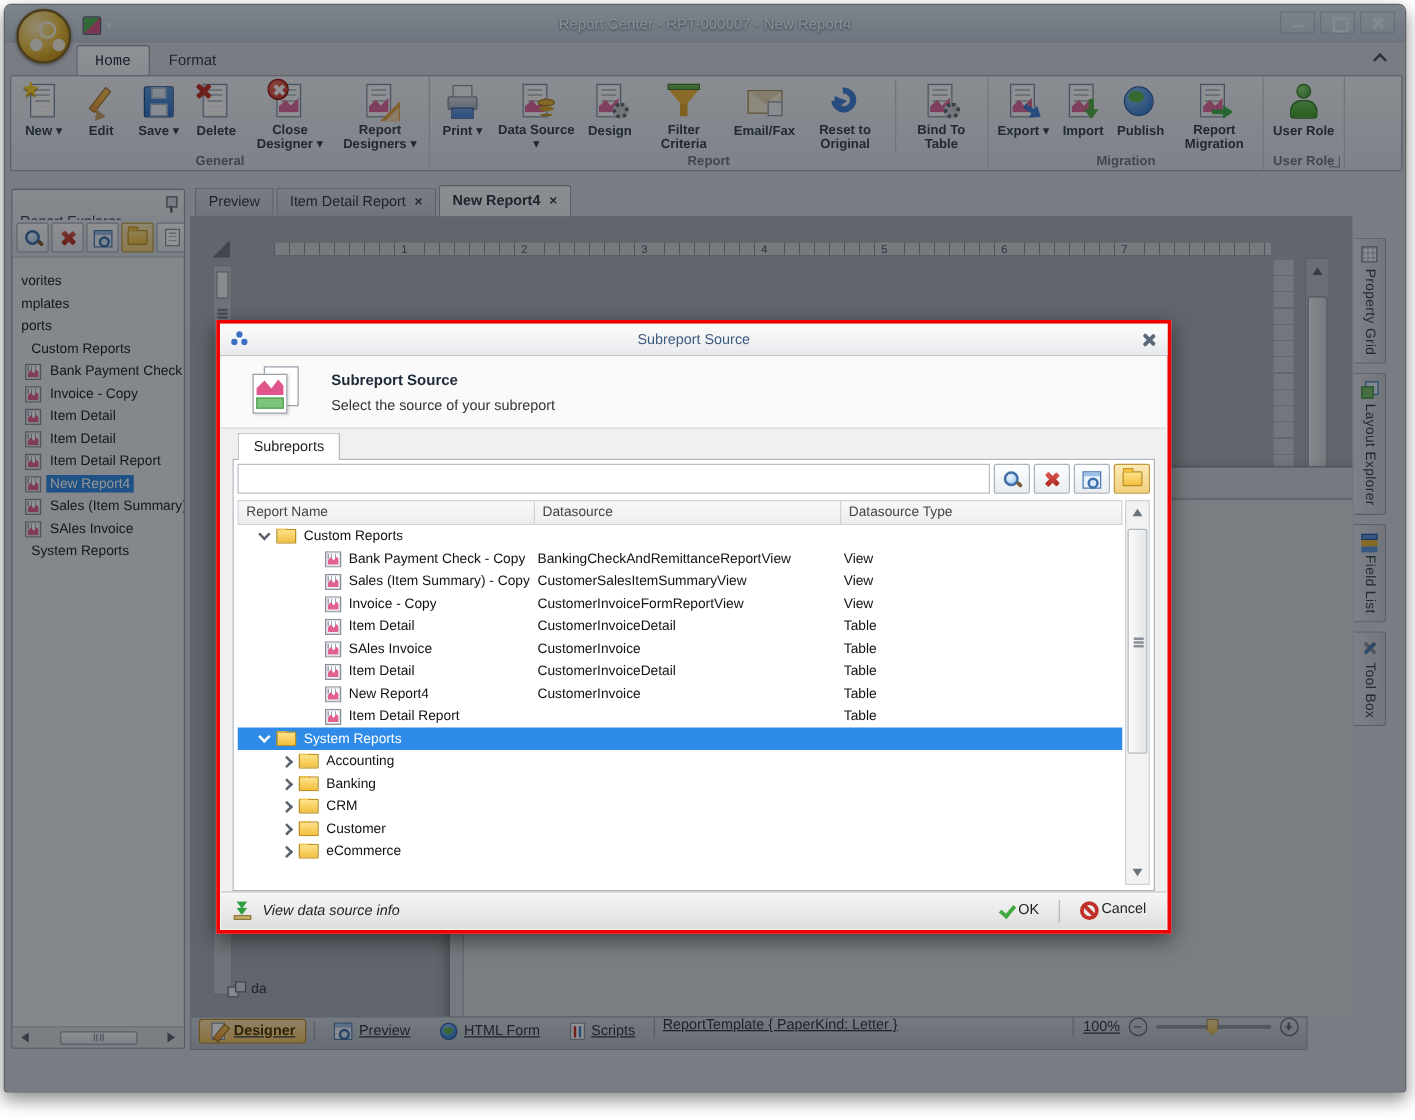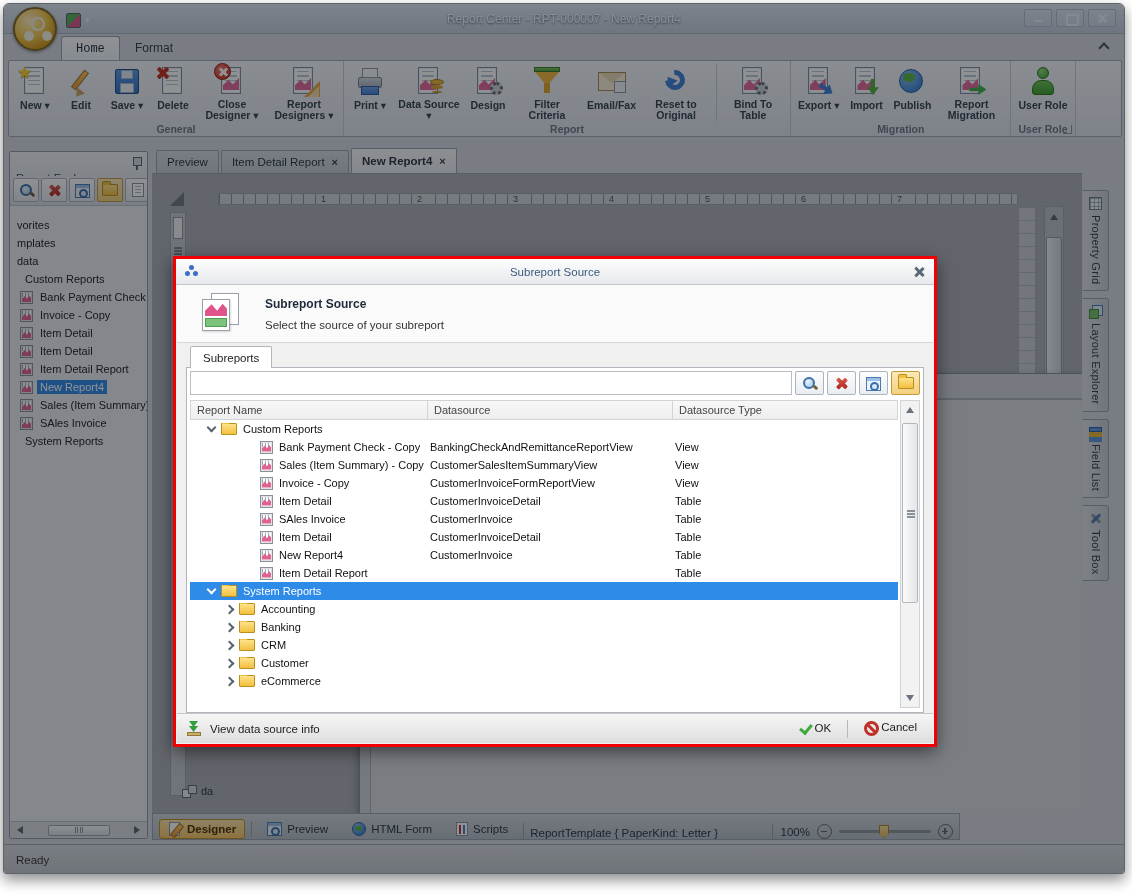--- a/index.html
+++ b/index.html
@@ -222,22 +222,22 @@
   .wiz-title .t{position:absolute;width:100%;text-align:center;line-height:25px;font-size:11.5px;color:#3c5a7e;}
   .wiz-inner{position:absolute;left:10px;top:25px;right:10px;bottom:48px;border:1px solid #a7aeb8;background:#d6dbe1;}
 
   
   .sidetabs{position:absolute;left:1079px;top:186px;width:26px;display:flex;flex-direction:column;gap:7px;}
   .stab{border:1px solid #98a0aa;border-left:none;border-radius:0 3px 3px 0;background:linear-gradient(90deg,#dbe0e6,#c6ccd4);
         padding:6px 0;display:flex;flex-direction:column;align-items:center;gap:5px;}
   .stab .vtxt{writing-mode:vertical-rl;font-size:11px;color:#333e4b;letter-spacing:.3px;}
 
   
-  .designerbar{position:absolute;left:148px;top:809px;width:808px;height:27px;background:linear-gradient(#cdd4db,#b4bcc5);
-        border:1px solid #98a1ad;display:flex;align-items:flex-end;padding:0 6px;gap:6px;font-size:11.5px;color:#2c3644;}
+  .designerbar{position:absolute;left:148px;top:809px;width:894px;height:27px;background:linear-gradient(#cdd4db,#b4bcc5);
+        border:1px solid #98a1ad;display:flex;align-items:flex-start;padding:0 6px;gap:6px;font-size:11.5px;color:#2c3644;text-decoration:underline;}
   .dbtn{display:flex;align-items:center;gap:5px;padding:2px 8px;border-radius:3px;border:1px solid transparent;}
   .dbtn.active{background:linear-gradient(#fce3a8,#f5c463);border-color:#bb8f2e;color:#4a3304;font-weight:bold;}
   .dsep{width:1px;height:16px;background:#98a1ad;}
   .zoomwrap{margin-left:auto;display:flex;align-items:center;gap:7px;padding-left:8px;border-left:1px solid #98a1ad;}
   .zbtn{width:15px;height:15px;border:1.5px solid #5f6670;border-radius:50%;position:relative;}
   .zbtn::before{content:"";position:absolute;left:3px;top:5.5px;width:6px;height:1.5px;background:#5f6670;}
   .zbtn.plus::after{content:"";position:absolute;left:5.2px;top:3px;width:1.5px;height:6px;background:#5f6670;}
   .zslider{position:relative;width:92px;height:3px;background:#8d949d;border-radius:2px;}
   .zslider .zthumb{position:absolute;left:40px;top:-5px;width:10px;height:13px;background:linear-gradient(#f3dc9a,#e3bb55);
         border:1px solid #a8852f;clip-path:polygon(0 0,100% 0,100% 68%,50% 100%,0 68%);}
@@ -282,21 +282,21 @@
   .grow.sel{background:#2f8be8;color:#fff;}
   .gscroll{position:absolute;top:32px;right:3px;width:20px;bottom:4px;background:#f2f2f2;border:1px solid #cfd4d9;}
   .gscroll .up{position:absolute;top:2px;left:0;width:100%;display:flex;justify-content:center;}
   .gscroll .dn{position:absolute;bottom:2px;left:0;width:100%;display:flex;justify-content:center;}
   .gscroll .thumb{position:absolute;left:1px;top:22px;width:16px;height:180px;background:linear-gradient(90deg,#fbfbfb,#e3e5e8);
           border:1px solid #b2b7bd;border-radius:2px;}
   .gscroll .thumb::before{content:"";position:absolute;left:4px;top:50%;width:8px;height:1.5px;background:#8a9098;box-shadow:0 3px 0 #8a9098,0 -3px 0 #8a9098;}
   .gscroll .tri-u{border-bottom-color:#6a727c;} .gscroll .tri-d{border-top-color:#6a727c;}
   .dlg-footer{position:absolute;left:1px;bottom:1px;right:1px;height:30px;background:linear-gradient(#f6f6f6,#dedede);
           border-top:1px solid #c6c6c6;display:flex;align-items:center;padding:0 10px;font-size:11.5px;color:#222;}
-  .flink{display:flex;align-items:center;gap:7px;}
+  .flink{display:flex;align-items:center;gap:7px;font-style:italic;}
   .fbtns{margin-left:auto;display:flex;align-items:center;gap:10px;}
   .fbtn{display:flex;align-items:flex-start;gap:2px;padding:2px 6px;border-radius:2px;}
   .fsep{width:1px;height:18px;background:#b8b8b8;}
 </style>
 </head>
 <body>
 
 <div class="screen">
   <div class="window">
 
@@ -527,21 +527,21 @@
           </div>
         </div>
       <div class="exp-tree" id="exp-tree">
           <div class="titem" style="padding-left: 4px;">
             <span class="lbl">vorites</span>
           </div>
           <div class="titem" style="padding-left: 4px;">
             <span class="lbl">mplates</span>
           </div>
           <div class="titem" style="padding-left: 4px;">
-            <span class="lbl">data</span>
+            <span class="lbl">ports</span>
           </div>
           <div class="titem" style="padding-left: 12px;">
             <span class="lbl">Custom Reports</span>
           </div>
           <div class="titem" style="padding-left: 10px;">
             <span class="si si-report"></span>
             <span class="lbl">Bank Payment Check</span>
           </div>
           <div class="titem" style="padding-left: 10px;">
             <span class="si si-report"></span>
@@ -692,23 +692,20 @@
       <span class="zoomwrap">
         <span>100%</span>
         <span class="zbtn"></span>
         <span class="zslider">
             <span class="zthumb"></span>
           </span>
         <span class="zbtn plus"></span>
       </span>
     </div>
 
-    <div class="statusbar">
-      <span>Ready</span>
-    </div>
 
     <div class="dim"></div>
 
     <div class="dialog">
       <div class="dlg-title">
         <span class="logo-small" style="position:absolute;left:8px;top:5px;"></span>
         <div class="t">Subreport Source</div>
         <span class="dlg-x" style="position:absolute;right:8px;top:6px;"></span>
       </div>
       <div class="dlg-head">

